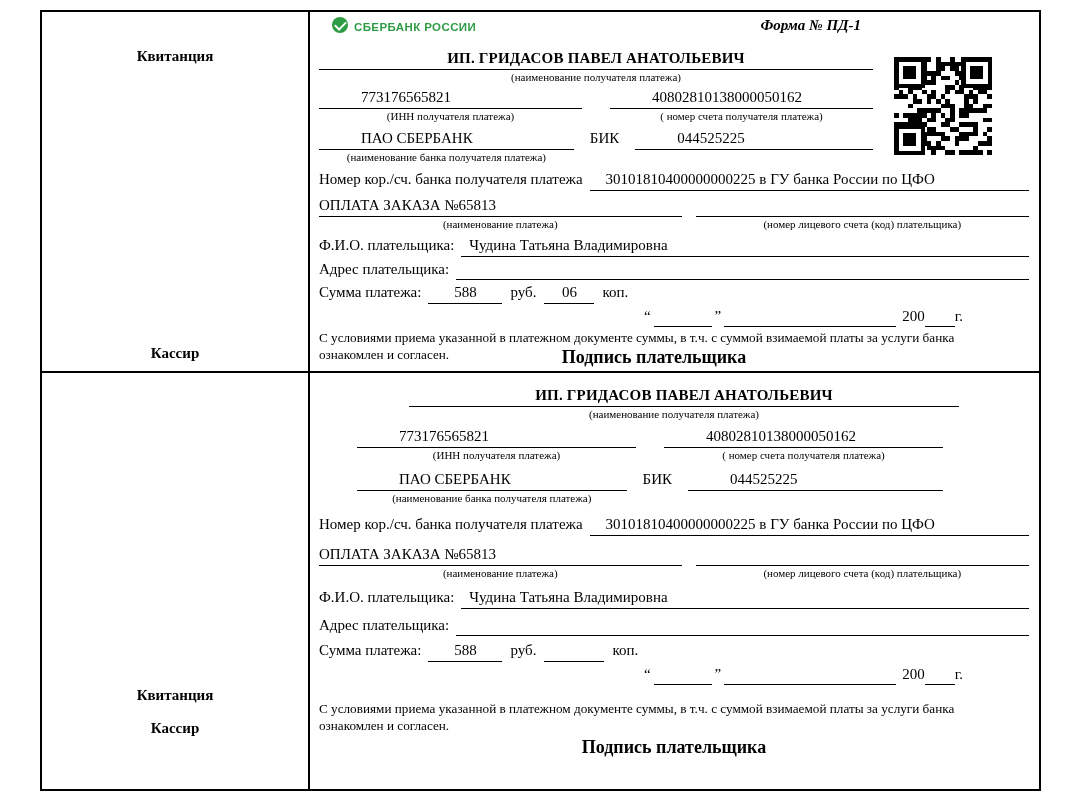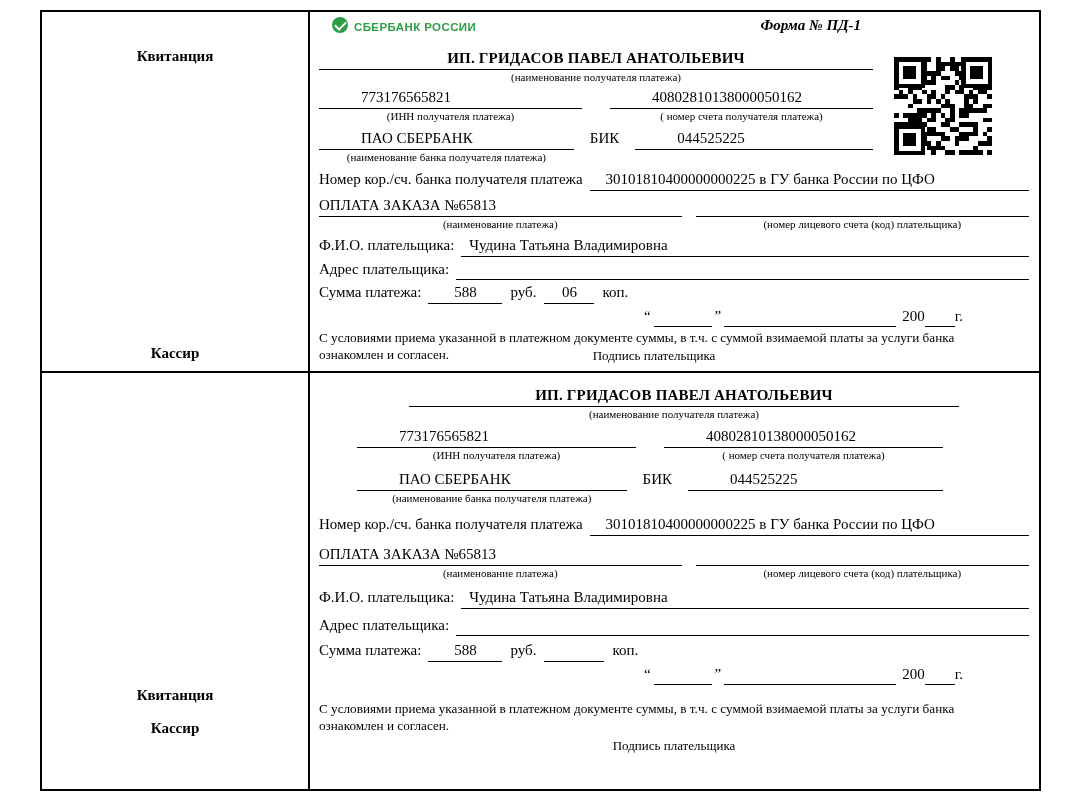--- a/index.html
+++ b/index.html
@@ -58,21 +58,21 @@
   .daterow span{display:block}
   .dw1{width:58px}.dw2{width:172px}.dw3{width:30px}
   .qt{padding:0 3px}
   .yrp{padding-left:6px}
 
   .terms{font-size:13.2px;line-height:16.5px;max-width:655px;margin-top:3px}
   .receipt .terms{margin-top:16px}
   .signrow{text-align:center}
   .notice .signrow{margin-top:-16px;margin-right:40px}
   .receipt .signrow{margin-top:3px}
-  .sign{font-weight:400;font-size:13px}
+  .sign{font-weight:700;font-size:18px}
 </style>
 </head>
 <body>
 
 <div class="sheet">
 
   <div class="sec notice">
     <div class="left">
       <div class="lbl-notice">Квитанция</div>
       <div class="lbl-cashier-n">Кассир</div>

